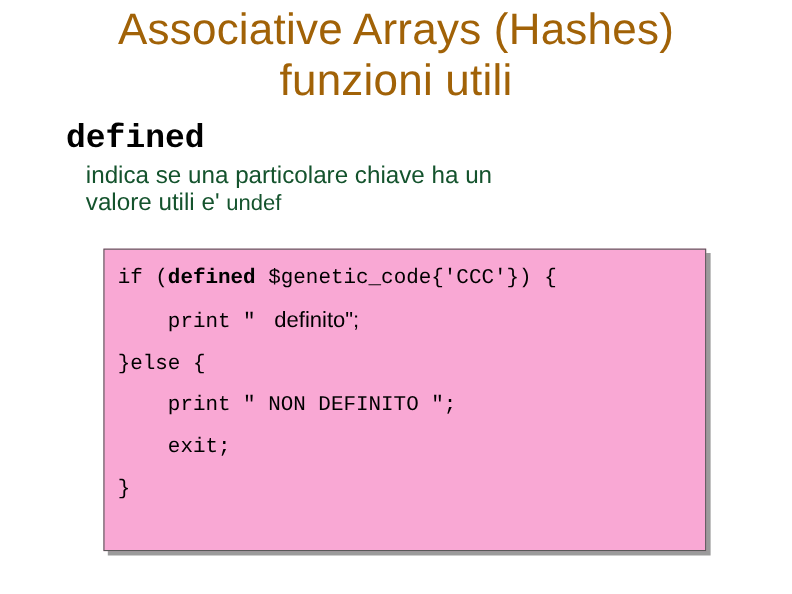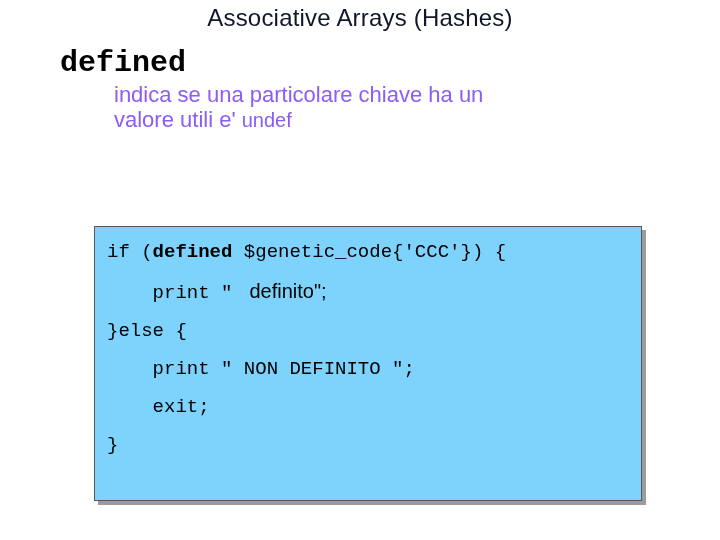--- a/index.html
+++ b/index.html
@@ -13,39 +13,39 @@
   }
   .slide {
     position: relative;
     width: 720px;
     height: 540px;
     box-sizing: border-box;
   }
   .title {
     text-align: center;
     padding-top: 4px;
-    font-size: 24px;
+    font-size: 40px;
     line-height: 1.15;
-    color: #0f172a;
+    color: #a16207;
     font-weight: normal;
     letter-spacing: 0.2px;
   }
   .kw {
     margin-top: 14px;
     margin-left: 60px;
     font-family: "Courier New", Courier, monospace;
     font-weight: bold;
     font-size: 30px;
     color: #000;
   }
   .desc {
     margin-top: 2px;
-    margin-left: 114px;
+    margin-left: 78px;
     font-size: 22px;
-    color: #8b5cf6;
+    color: #14532d;
     line-height: 1.15;
     max-width: 520px;
   }
   .undef {
     font-size: 20px;
   }
   .codebox-wrap {
     position: absolute;
     left: 94px;
     top: 226px;
@@ -59,21 +59,21 @@
     width: 548px;
     height: 275px;
     background: #9b9b9b;
   }
   .codebox {
     position: absolute;
     left: 0;
     top: 0;
     width: 548px;
     height: 275px;
-    background: #7dd3fc;
+    background: #f9a8d4;
     border: 1px solid #585858;
     box-sizing: border-box;
     padding: 16px 12px 10px 12px;
     font-family: "Courier New", Courier, monospace;
     font-size: 19px;
     color: #000;
     line-height: 1.0;
     white-space: pre;
   }
   .b { font-weight: bold; }
@@ -83,20 +83,21 @@
     font-size: 20px;
   }
 </style>
 </head>
 <body>
 
 <div class="slide">
 
   <div class="title">
     <span>Associative Arrays (Hashes)</span><br>
+    <span>funzioni utili</span>
   </div>
 
   <div class="kw">defined</div>
 
   <div class="desc">
     <span>indica se una particolare chiave  ha un</span><br>
     <span>valore utili e' </span><span class="undef">undef</span>
   </div>
 
   <div class="codebox-wrap">

